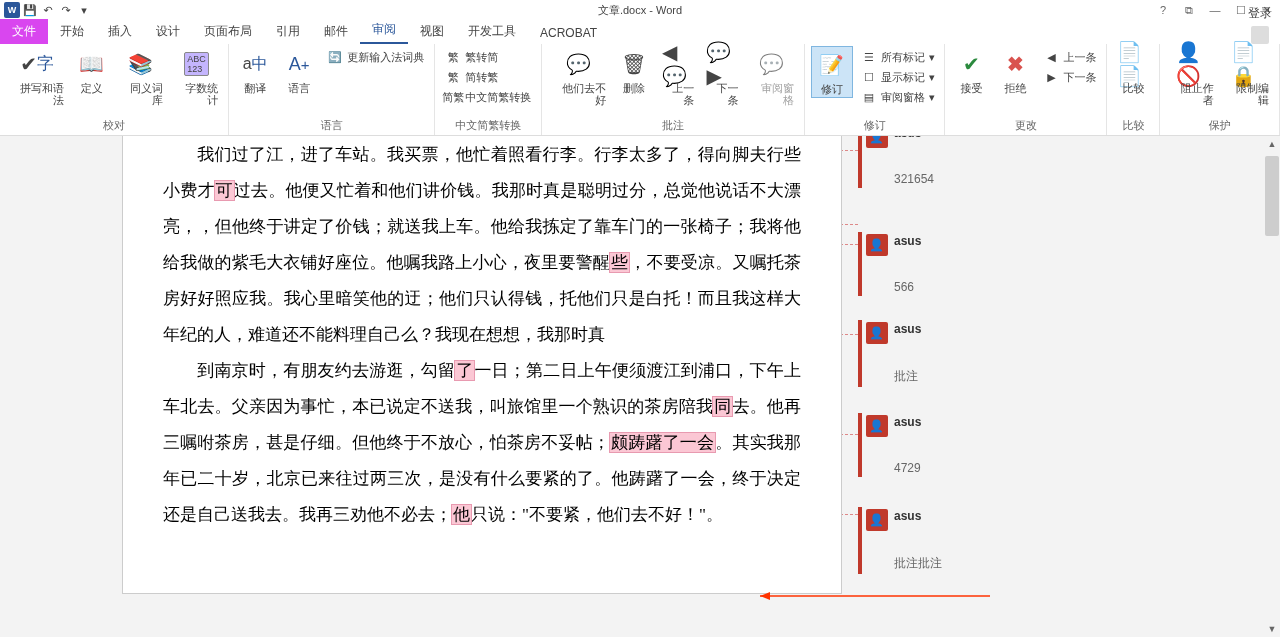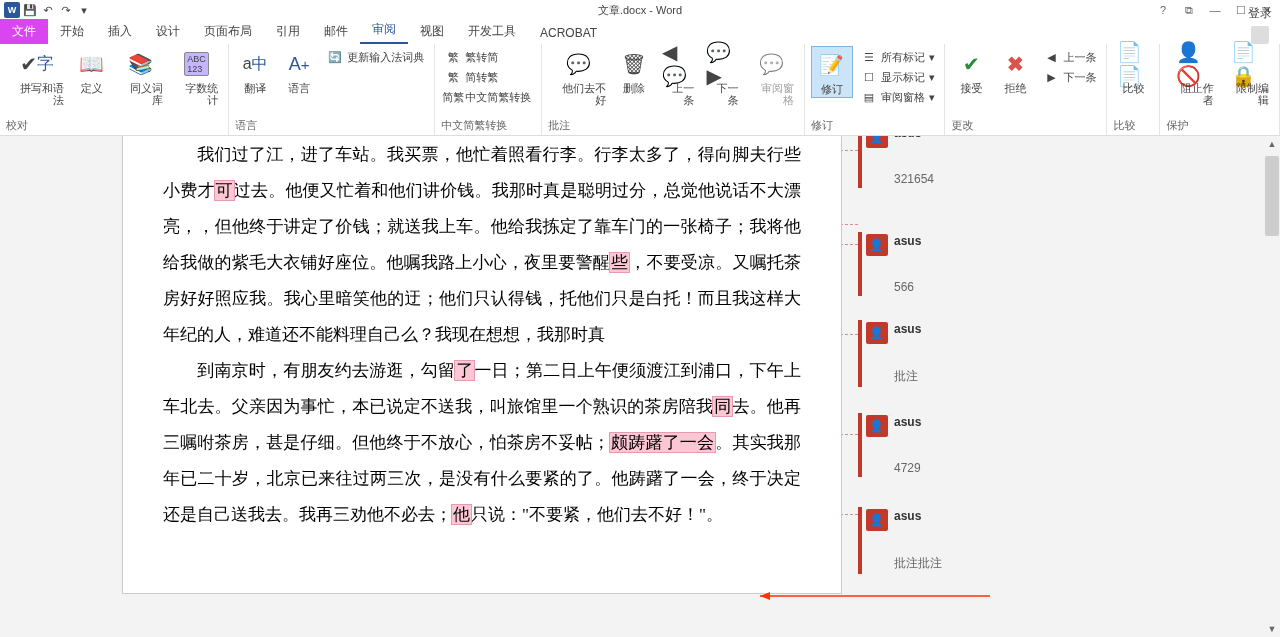--- a/index.html
+++ b/index.html
@@ -13,21 +13,21 @@
 .win-controls span{width:18px;text-align:center;cursor:default;}
 .tabs{height:24px;display:flex;align-items:flex-end;font-size:12px;color:#444;padding-left:0;position:relative;}
 .tab{padding:4px 12px;cursor:default;}
 .tab.file{background:#d946ef;color:#fff;}
 .tab.active{color:#2b579a;border-bottom:2px solid #2b579a;}
 .signin{position:absolute;right:8px;font-size:12px;color:#444;display:flex;align-items:center;gap:4px;flex-direction:column;}
 .avatar-small{width:18px;height:18px;background:#ddd;border-radius:2px;}
 .ribbon{height:92px;border-bottom:1px solid #ddd;display:flex;font-size:11px;color:#444;}
 .rgroup{border-right:1px solid #e5e5e5;padding:2px 6px 0;display:flex;flex-direction:column;justify-content:space-between;}
 .rgroup-content{display:flex;align-items:flex-start;gap:4px;flex:1;}
-.rgroup-label{text-align:left;font-size:11px;color:#666;padding-bottom:2px;}
+.rgroup-label{text-align:center;font-size:11px;color:#666;padding-bottom:2px;}
 .big-btn{display:flex;flex-direction:column;align-items:center;justify-content:flex-start;width:auto;min-width:38px;padding:2px 4px;gap:2px;}
 .big-btn .icon{width:32px;height:32px;display:flex;align-items:center;justify-content:center;font-size:20px;}
 .big-btn .lbl{font-size:11px;text-align:right;line-height:12px;}
 .small-stack{display:flex;flex-direction:column;gap:2px;padding-top:2px;}
 .small-btn{display:flex;align-items:center;gap:4px;padding:1px 4px;white-space:nowrap;}
 .small-icon{width:16px;height:16px;display:inline-flex;align-items:center;justify-content:center;font-size:11px;}
 .track-active{background:#cce4f7;border:1px solid #7fb6e0;}
 .doc-area{position:absolute;top:136px;left:0;right:0;bottom:0;background:#f3f3f3;overflow:hidden;}
 .page{position:absolute;left:122px;top:-20px;width:720px;background:#fff;border:1px solid #ccc;padding:20px 40px 60px 40px;}
 .para{font-size:17px;line-height:36px;color:#000;font-family:"SimSun","宋体",serif;text-align:justify;}

